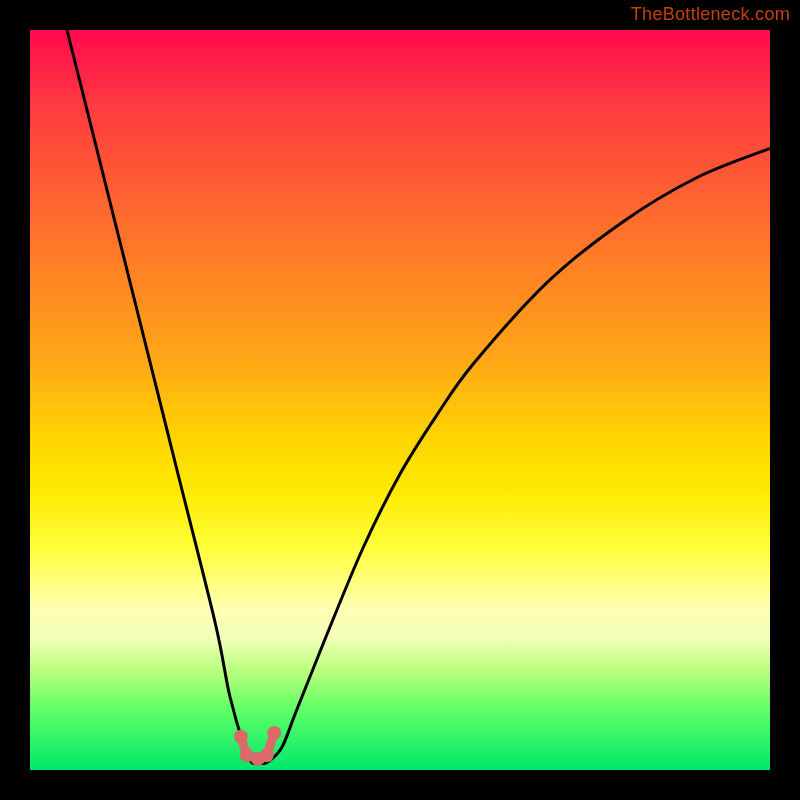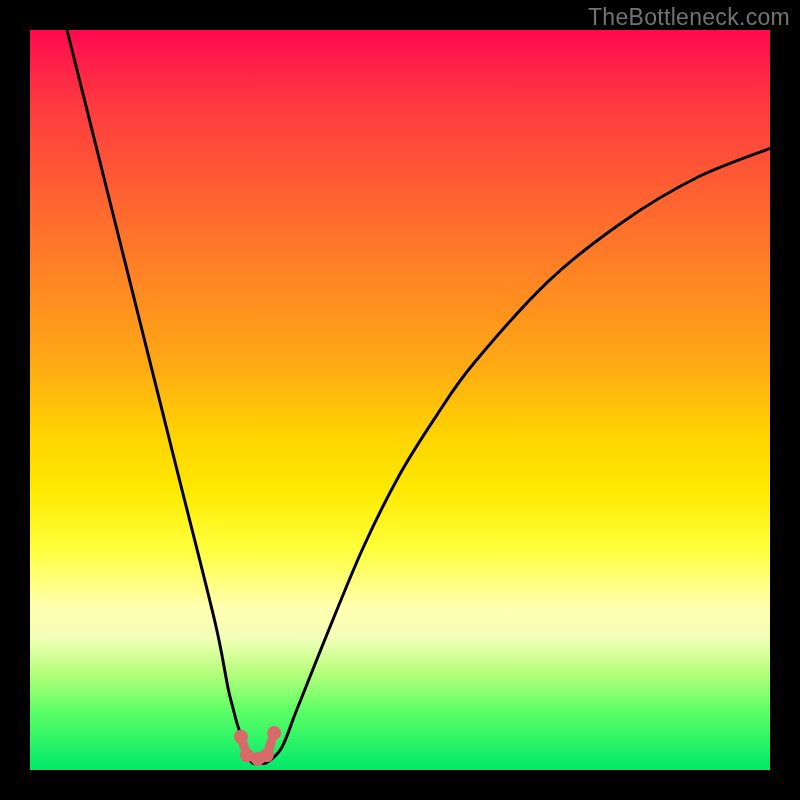--- a/index.html
+++ b/index.html
@@ -35,22 +35,22 @@
       #f4ffb8 82%,
       #b4ff7a 87%,
       #5dff66 92%,
       #00e86a 100%
     );
   }
   .watermark {
     position: absolute;
     top: 4px;
     right: 10px;
-    color: #737373;
-    font-size: 23px;
+    color: #c2410c;
+    font-size: 18px;
     font-weight: 500;
     letter-spacing: 0.3px;
     user-select: none;
   }
   svg.curve {
     position: absolute;
     left: 0;
     top: 0;
     width: 740px;
     height: 740px;

